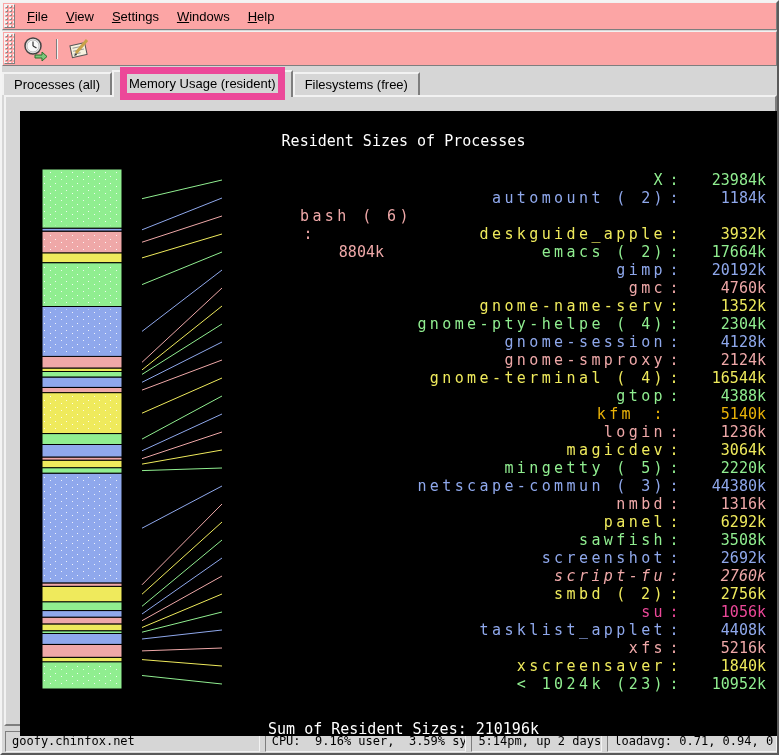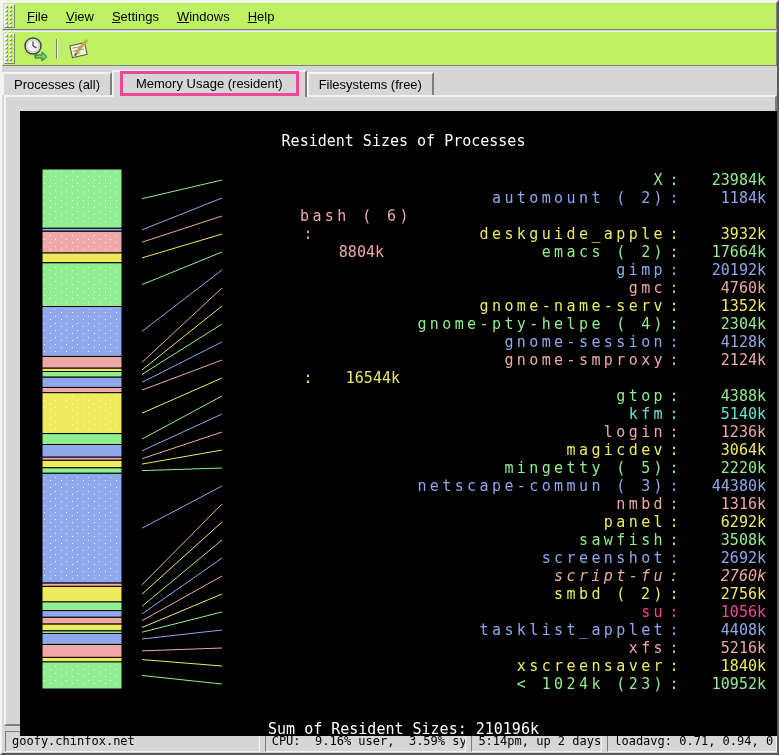--- a/index.html
+++ b/index.html
@@ -6,21 +6,21 @@
   *{box-sizing:border-box;}
   .window{
     position:relative;width:779px;height:755px;background:#d6d6d6;
     border-top:2px solid #f4f4f4;border-left:2px solid #f4f4f4;
     border-right:2px solid #5a5a5a;border-bottom:2px solid #5a5a5a;
     font-family:"Liberation Sans",sans-serif;overflow:hidden;
   }
   .raised{
     border-top:1px solid #f2f2f2;border-left:1px solid #f2f2f2;
     border-right:1px solid #7e7e7e;border-bottom:1px solid #7e7e7e;
-    background:#bef264;
+    background:#fca5a5;
   }
   .sunken{
     border-top:1px solid #7e7e7e;border-left:1px solid #7e7e7e;
     border-right:1px solid #f2f2f2;border-bottom:1px solid #f2f2f2;
     background:#d6d6d6;
   }
   .grip{
     width:11px;align-self:stretch;margin:1px 3px 1px 1px;
     border-top:1px solid #f2f2f2;border-left:1px solid #f2f2f2;
     border-right:1px solid #7e7e7e;border-bottom:1px solid #7e7e7e;
@@ -38,21 +38,21 @@
   .tool-btn{width:30px;height:28px;display:flex;align-items:center;justify-content:center;margin:0 2px;}
   .tool-sep{width:2px;height:20px;margin:0 4px;border-left:1px solid #7e7e7e;border-right:1px solid #f2f2f2;}
   .tabrow{position:absolute;left:0;top:66px;width:775px;height:27px;display:flex;align-items:flex-end;z-index:2;}
   .tab{
     height:26px;padding:0 6px;display:flex;align-items:center;
     border-top:2px solid #f2f2f2;border-left:2px solid #f2f2f2;border-right:2px solid #7e7e7e;
     background:#d6d6d6;font-size:13px;color:#000;position:relative;
   }
   .tab.inactive{height:23px;margin-bottom:0px;}
   .tab.active{height:27px;z-index:3;margin-bottom:-2px;padding-bottom:2px;}
-  .tab.active .tab-label{border:3px solid #ec4899;padding:2px 13px;}
+  .tab.active .tab-label{border:7px solid #ec4899;padding:2px 2px;}
   .tab-label{padding:3px 4px;}
   .page{
     position:absolute;left:2px;top:93px;width:773px;height:631px;z-index:1;
     border-top:2px solid #f2f2f2;border-left:2px solid #f2f2f2;
     border-right:2px solid #7e7e7e;border-bottom:2px solid #7e7e7e;
     background:#d6d6d6;padding:14px;
   }
   .chart{
     position:relative;width:767px;height:625px;background:#000;overflow:hidden;
     font-family:"DejaVu Sans Mono",monospace;
@@ -268,29 +268,30 @@
             <span class="pname">gnome-session</span>
             <span class="pcolon">:</span>
             <span class="pval">4128k</span>
           </div>
           <div class="prow" style="color: rgb(239, 168, 168);">
             <span class="pname">gnome-smproxy</span>
             <span class="pcolon">:</span>
             <span class="pval">2124k</span>
           </div>
           <div class="prow" style="color: rgb(239, 234, 92);">
+            <span class="pname">gnome-terminal ( 4)</span>
             <span class="pcolon">:</span>
             <span class="pval">16544k</span>
           </div>
           <div class="prow" style="color: rgb(144, 238, 144); justify-content: flex-end;">
             <span class="pname">gtop</span>
             <span class="pcolon">:</span>
             <span class="pval">4388k</span>
           </div>
-          <div class="prow" style="color: #5eead4;">
+          <div class="prow" style="color: #eab308; gap: 16px;">
             <span class="pname">kfm</span>
             <span class="pcolon">:</span>
             <span class="pval">5140k</span>
           </div>
           <div class="prow" style="color: rgb(239, 168, 168);">
             <span class="pname">login</span>
             <span class="pcolon">:</span>
             <span class="pval">1236k</span>
           </div>
           <div class="prow" style="color: rgb(239, 234, 92);">

